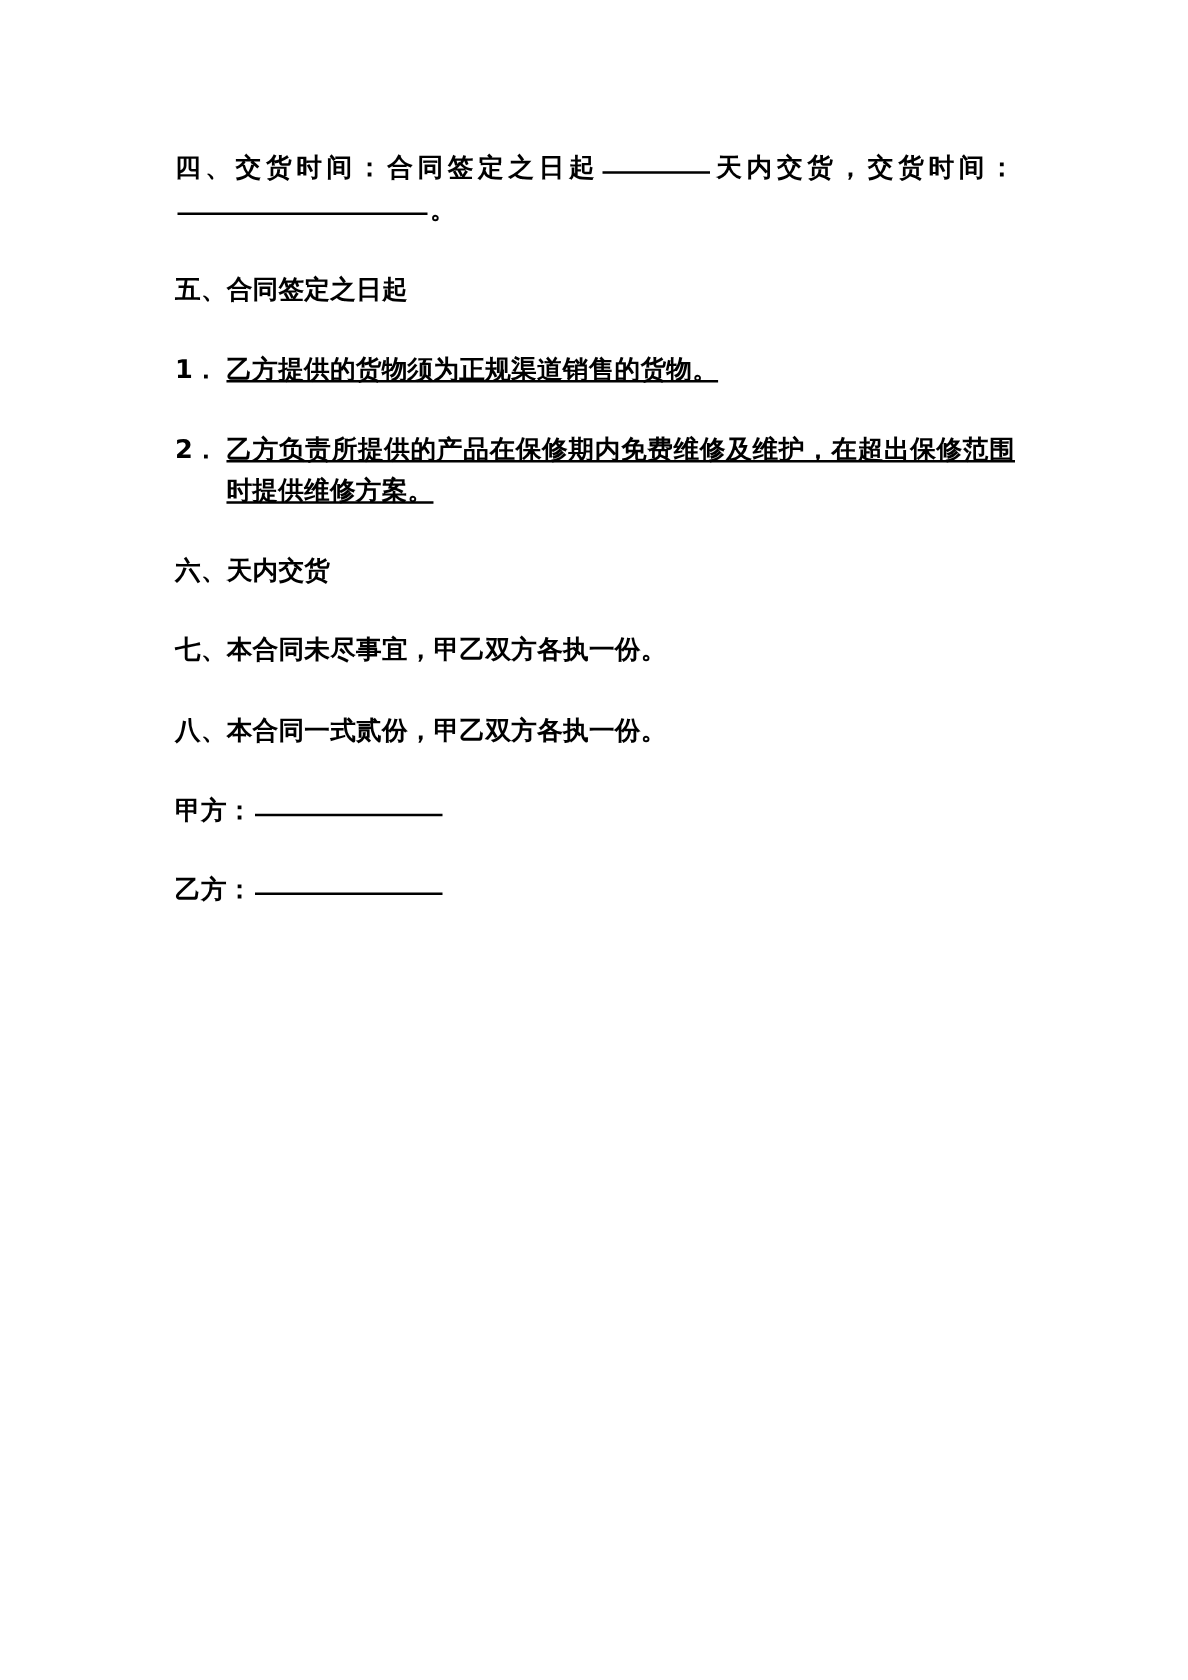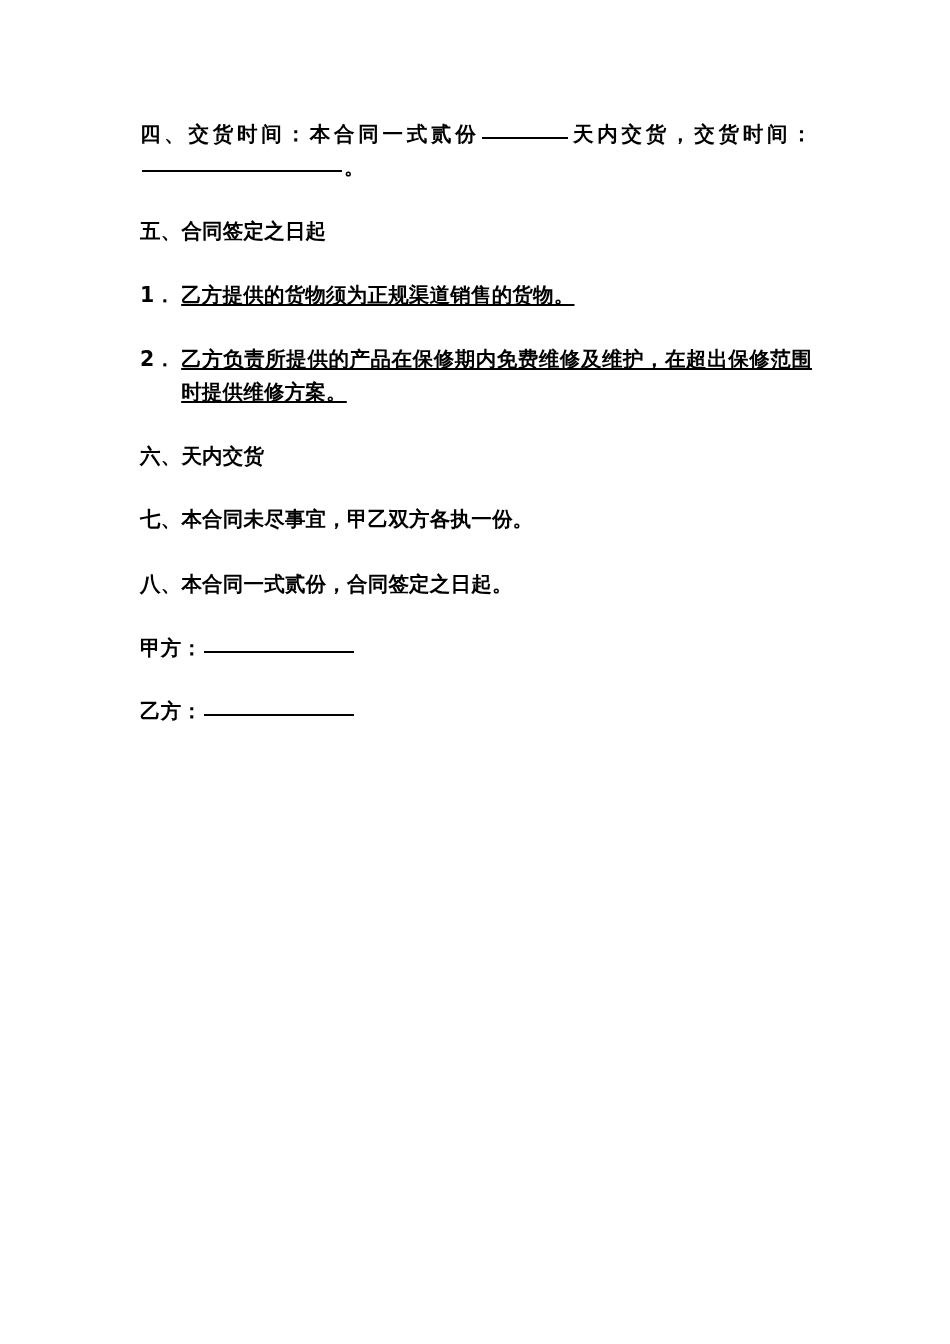--- a/index.html
+++ b/index.html
@@ -76,41 +76,41 @@
     text-decoration: underline;
   }
 </style>
 </head>
 <body>
 
 <div class="page">
   <div class="doc-body">
 
     <p class="para">
-      <span>四、交货时间：本合同一式贰份</span><span class="blank-md"></span><span>天内交货，交货时间：</span><span class="blank-lg"></span><span>。</span>
+      <span>四、交货时间：合同签定之日起</span><span class="blank-md"></span><span>天内交货，交货时间：</span><span class="blank-lg"></span><span>。</span>
     </p>
 
     <p class="para heading">五、合同签定之日起</p>
 
     <p class="para list-item">
       <span class="list-num">1．</span>
       <span class="list-text">乙方提供的货物须为正规渠道销售的货物。</span>
     </p>
 
     <p class="para list-item">
       <span class="list-num">2．</span>
       <span class="list-text">乙方负责所提供的产品在保修期内免费维修及维护，在超出保修范围时提供维修方案。</span>
     </p>
 
     <p class="para heading">六、天内交货</p>
 
 
     <p class="para">七、本合同未尽事宜，甲乙双方各执一份。</p>
 
-    <p class="para">八、本合同一式贰份，合同签定之日起。</p>
+    <p class="para">八、本合同一式贰份，甲乙双方各执一份。</p>
 
     <p class="para sign">
       <span>甲方：</span><span class="blank-sign"></span>
     </p>
 
     <p class="para sign">
       <span>乙方：</span><span class="blank-sign"></span>
     </p>
 
   </div>

